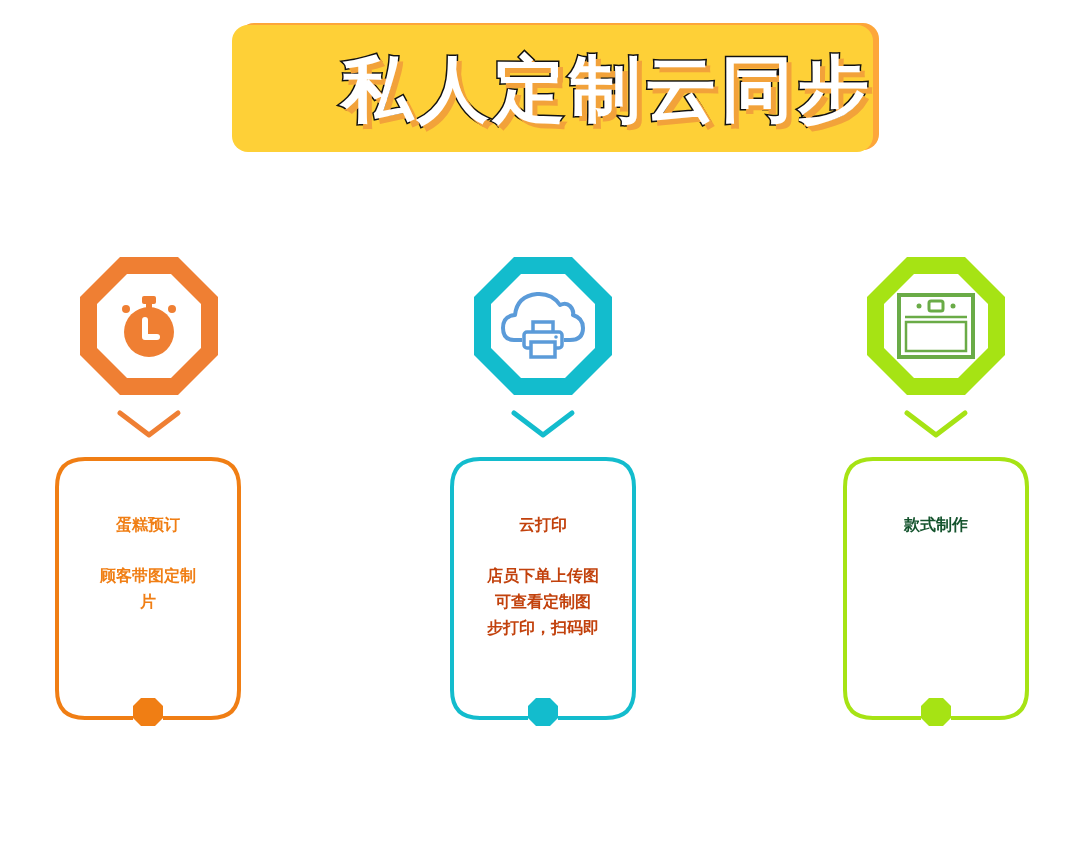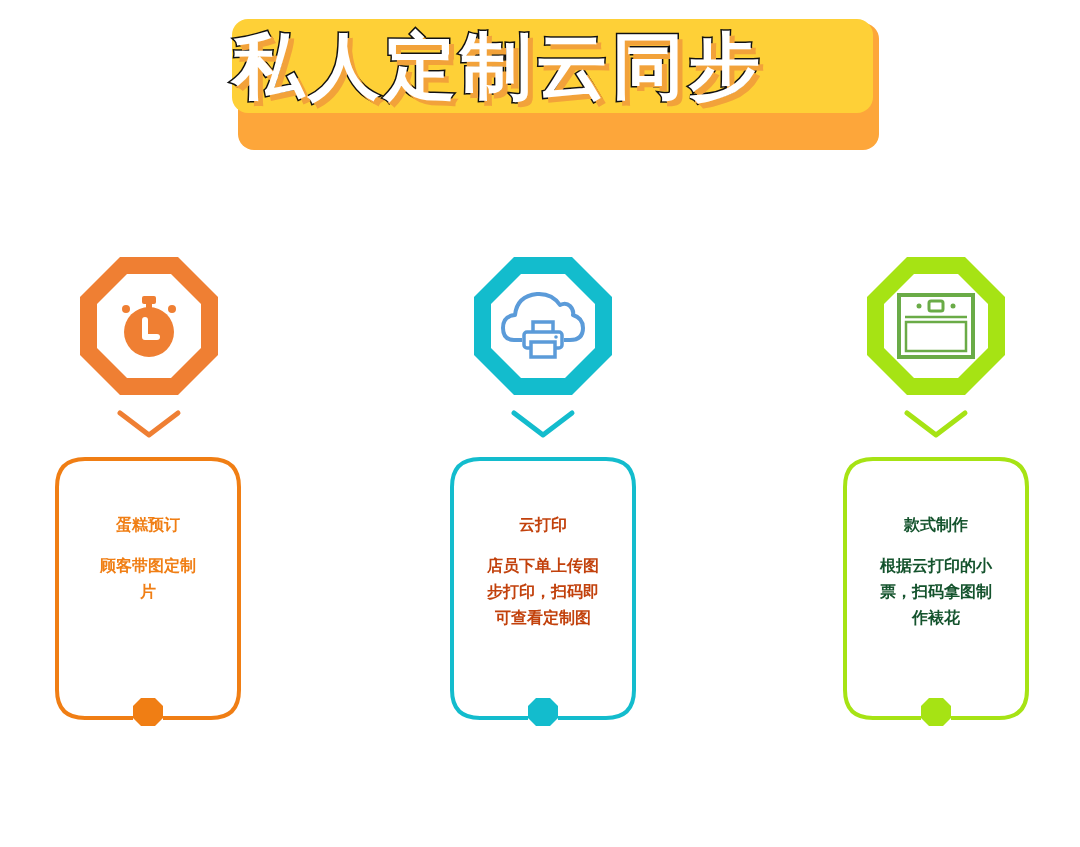--- a/index.html
+++ b/index.html
@@ -5,43 +5,43 @@
     html, body { margin: 0; padding: 0; }
     body {
       width: 1080px; height: 847px; background: #ffffff; position: relative; overflow: hidden;
       font-family: "DejaVu Sans", "Liberation Sans", sans-serif;
     }
     .title-shadow {
       position: absolute; left: 238px; top: 23px; width: 641px; height: 127px;
       background: #fda63a; border-radius: 16px;
     }
     .title-box {
-      position: absolute; left: 232px; top: 19px; width: 641px; height: 94px;
+      position: absolute; left: 232px; top: 25px; width: 641px; height: 127px;
       background: #fed037; border-radius: 16px;
-      display: flex; align-items: center; justify-content: flex-start;
+      display: flex; align-items: center; justify-content: flex-end;
     }
     .title-text {
       font-size: 72px; font-weight: bold; color: #ffffff; letter-spacing: 4px;
       -webkit-text-stroke: 3px #111111; paint-order: stroke fill;
       text-shadow: 5px 5px 0 #f2a23a;
       line-height: 1;
     }
     .octo { position: absolute; width: 138px; height: 138px; }
     .chev { position: absolute; width: 66px; height: 30px; }
     .card {
       position: absolute; width: 169px; height: 263px;
     }
     .card svg.frame { position: absolute; left: 0; top: 0; }
     .card-content {
       position: absolute; left: 0; top: 0; width: 186px; height: 263px;
       text-align: center; font-weight: bold; font-size: 16px; line-height: 26px;
     }
     .card-title { position: absolute; top: 55px; left: 0; width: 100%; }
     .card-desc {
-      position: absolute; top: 96px; left: 22px; width: 142px;
+      position: absolute; top: 106px; left: 22px; width: 142px;
     }
     .icon { position: absolute; }
   </style>
 </head>
 <body>
 
 <div class="title-shadow"></div>
 <div class="title-box">
   <span class="title-text">私人定制云同步</span>
 </div>
@@ -94,22 +94,22 @@
   </svg>
   <div class="card" style="left:450px; top:457px;">
     <svg class="frame" width="186" height="270" viewBox="0 0 186 270">
       <path d="M78 261 H30 Q2 261 2 233 V30 Q2 2 30 2 H156 Q184 2 184 30 V233 Q184 261 156 261 H108" fill="none" stroke="#13bccd" stroke-width="4"></path>
       <polygon points="86,249 100,249 108,257 108,269 100,277 86,277 78,269 78,257" fill="#13bccd" transform="translate(0,-8)"></polygon>
     </svg>
     <div class="card-content" style="color:#c2410c;">
       <div class="card-title">云打印</div>
       <div class="card-desc">
         <div>店员下单上传图</div>
+        <div>可查看定制图</div>
         <div>步打印，扫码即</div>
-        <div>可查看定制图</div>
       </div>
     </div>
   </div>
 </div>
 
 <div>
   <svg class="octo" style="left:867px; top:257px;" viewBox="0 0 138 138">
     <polygon points="40,0 98,0 138,40 138,98 98,138 40,138 0,98 0,40" fill="#a6e314"></polygon>
     <polygon points="47,17 91,17 121,47 121,91 91,121 47,121 17,91 17,47" fill="#ffffff"></polygon>
   </svg>
@@ -124,20 +124,15 @@
   <svg class="chev" style="left:903px; top:409px;" viewBox="0 0 66 30">
     <polyline points="4,4 33,26 62,4" fill="none" stroke="#a6e314" stroke-width="5" stroke-linecap="round" stroke-linejoin="round"></polyline>
   </svg>
   <div class="card" style="left:843px; top:457px;">
     <svg class="frame" width="186" height="270" viewBox="0 0 186 270">
       <path d="M78 261 H30 Q2 261 2 233 V30 Q2 2 30 2 H156 Q184 2 184 30 V233 Q184 261 156 261 H108" fill="none" stroke="#a6e314" stroke-width="4"></path>
       <polygon points="86,249 100,249 108,257 108,269 100,277 86,277 78,269 78,257" fill="#a6e314" transform="translate(0,-8)"></polygon>
     </svg>
     <div class="card-content" style="color:#14532d;">
       <div class="card-title">款式制作</div>
-      <div class="card-desc">
-        <div>根据云打印的小</div>
-        <div>票，扫码拿图制</div>
-        <div>作裱花</div>
-      </div>
     </div>
   </div>
 </div>
 
 </body></html>

